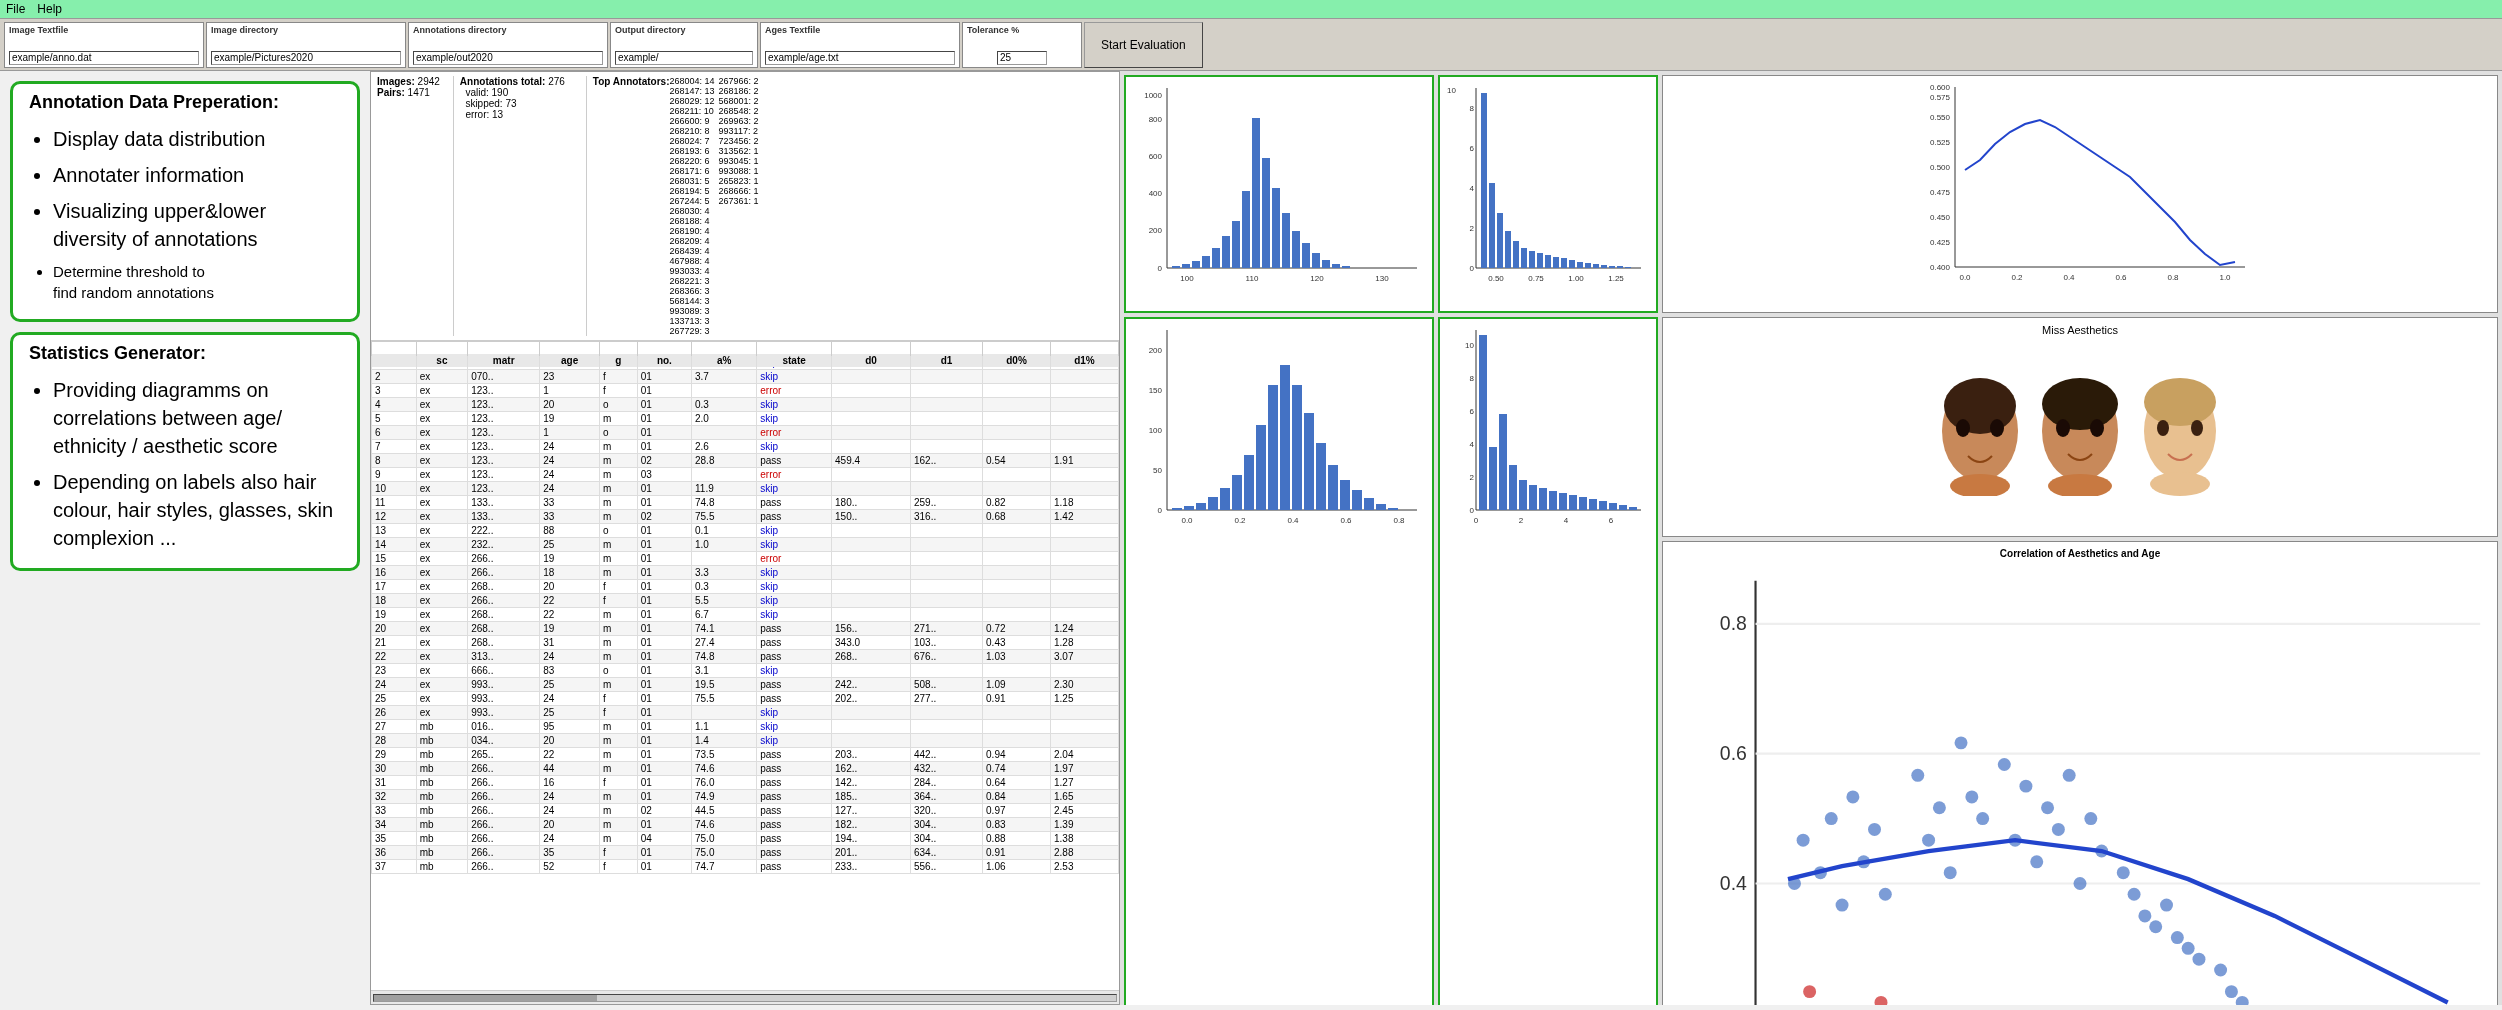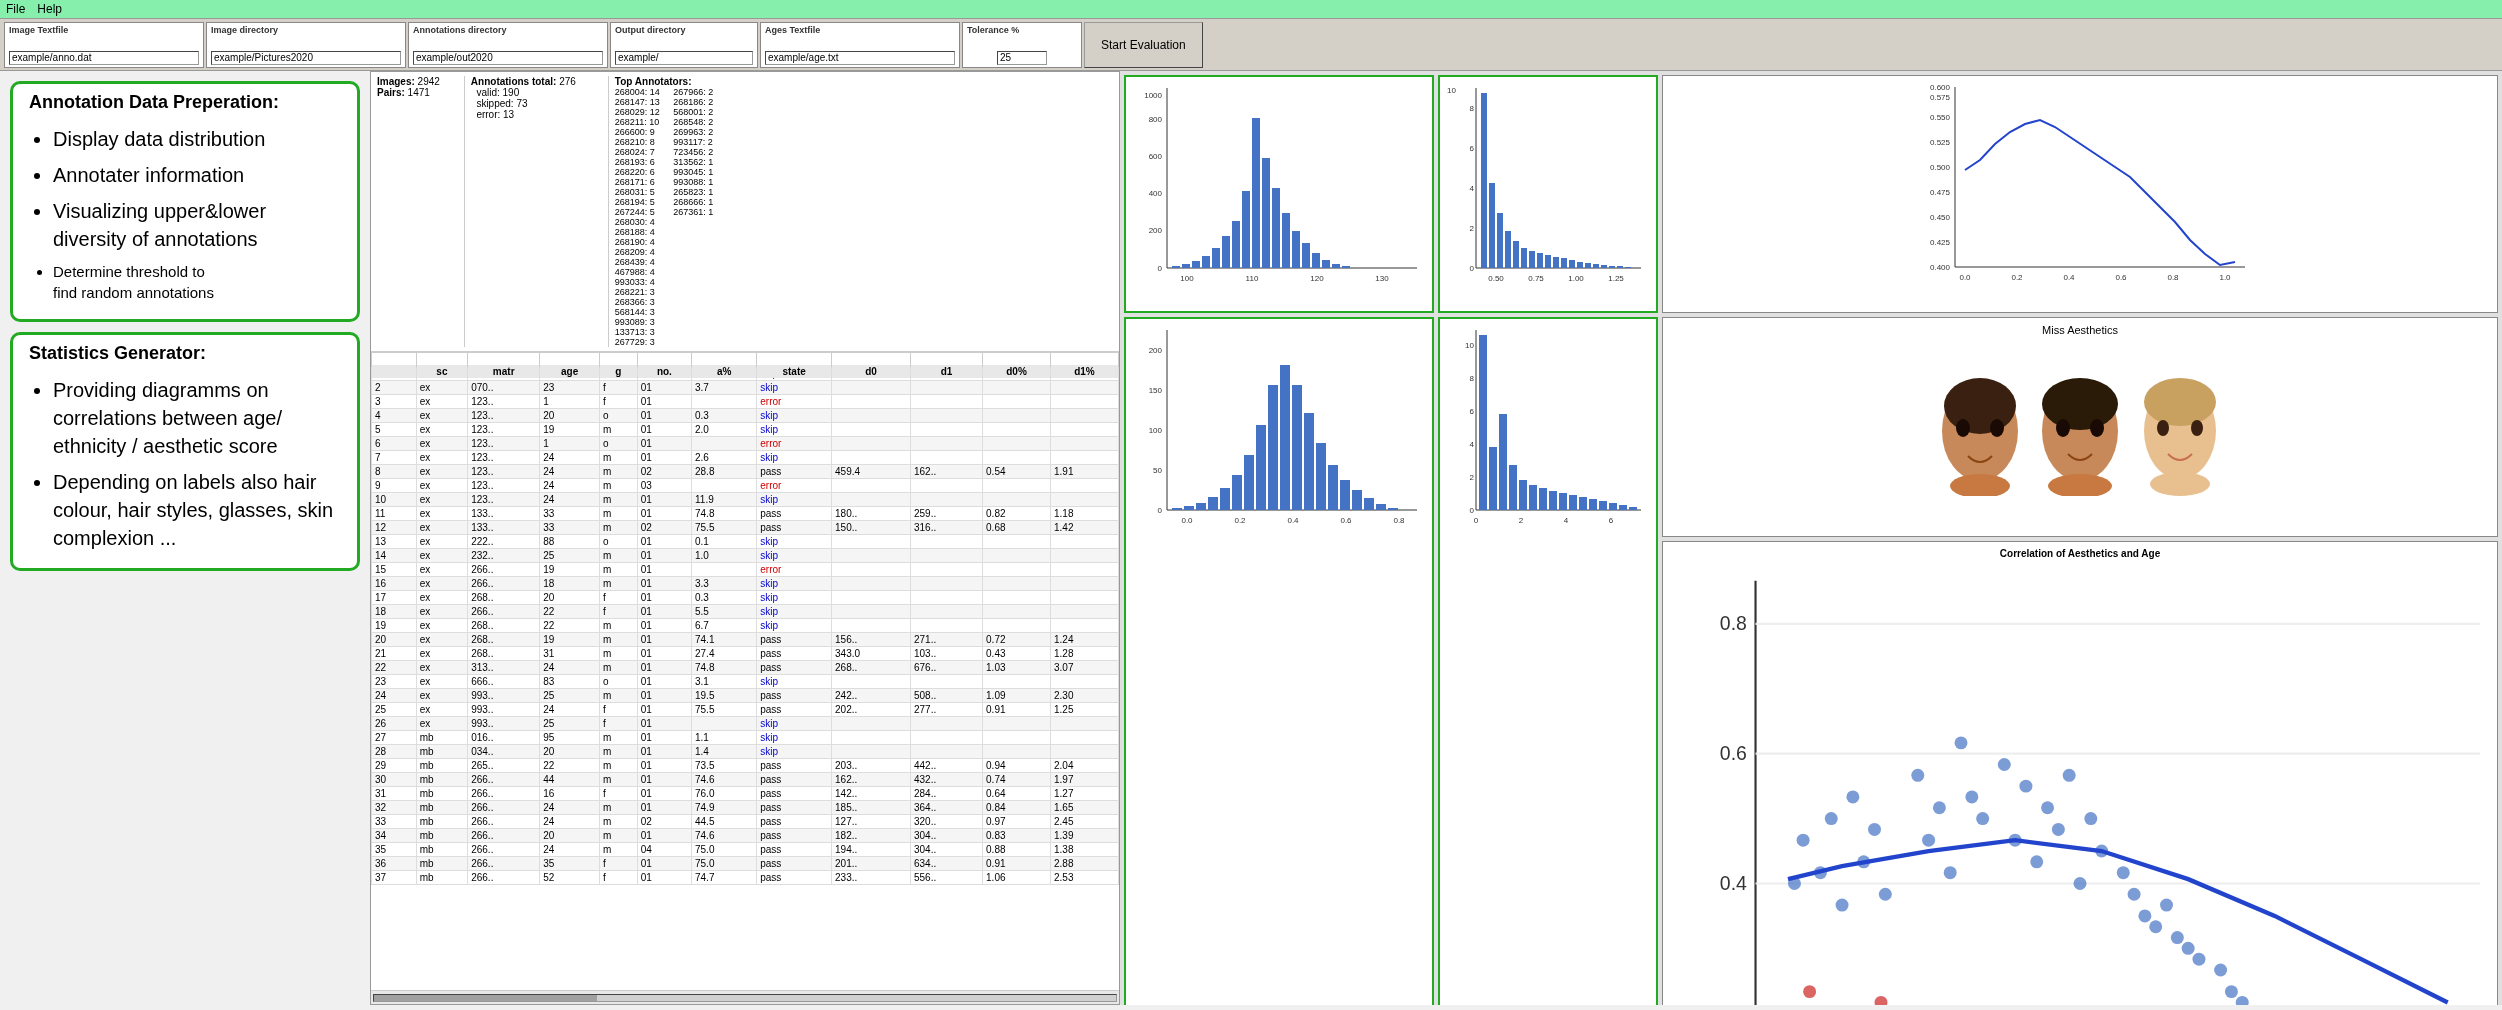--- a/index.html
+++ b/index.html
@@ -102,32 +102,32 @@
       <h2>Statistics Generator:</h2>
       <ul>
         <li>Providing diagramms on correlations between age/ ethnicity / aesthetic score</li>
         <li>Depending on labels also hair colour, hair styles, glasses, skin complexion ...</li>
       </ul>
     </div>
   </div>
 
   <div id="center-panel">
 
-    <div id="stats-area" style="display:flex; gap:24px; padding:4px 6px; font-size:10px; border-bottom:1px solid #ccc;">
+    <div id="stats-area" style="display:flex; gap:13px; padding:4px 6px; font-size:10px; border-bottom:1px solid #ccc;">
       <div style="display:flex;flex-direction:column;min-width:60px;">
         <span><b>Images:</b> 2942</span>
         <span><b>Pairs:</b> 1471</span>
       </div>
       <div style="display:flex;flex-direction:column;min-width:120px; border-left:1px solid #ccc; padding-left:6px;">
         <span><b>Annotations total:</b> 276</span>
         <span>&nbsp;&nbsp;valid: 190</span>
         <span>&nbsp;&nbsp;skipped: 73</span>
         <span>&nbsp;&nbsp;error: 13</span>
       </div>
-      <div style="display:flex;flex-direction:column;min-width:120px; border-left:1px solid #ccc; padding-left:6px;">
+      <div style="display:flex;flex-direction:row;min-width:120px; border-left:1px solid #ccc; padding-left:6px;">
         <span><b>Top Annotators:</b></span>
         <div style="display:grid;grid-template-columns:1fr 1fr;column-gap:4px;font-size:9px;">
           <span>268004: 14</span>
           <span>267966: 2</span>
           <span>268147: 13</span>
           <span>268186: 2</span>
           <span>268029: 12</span>
           <span>568001: 2</span>
           <span>268211: 10</span>
           <span>268548: 2</span>

